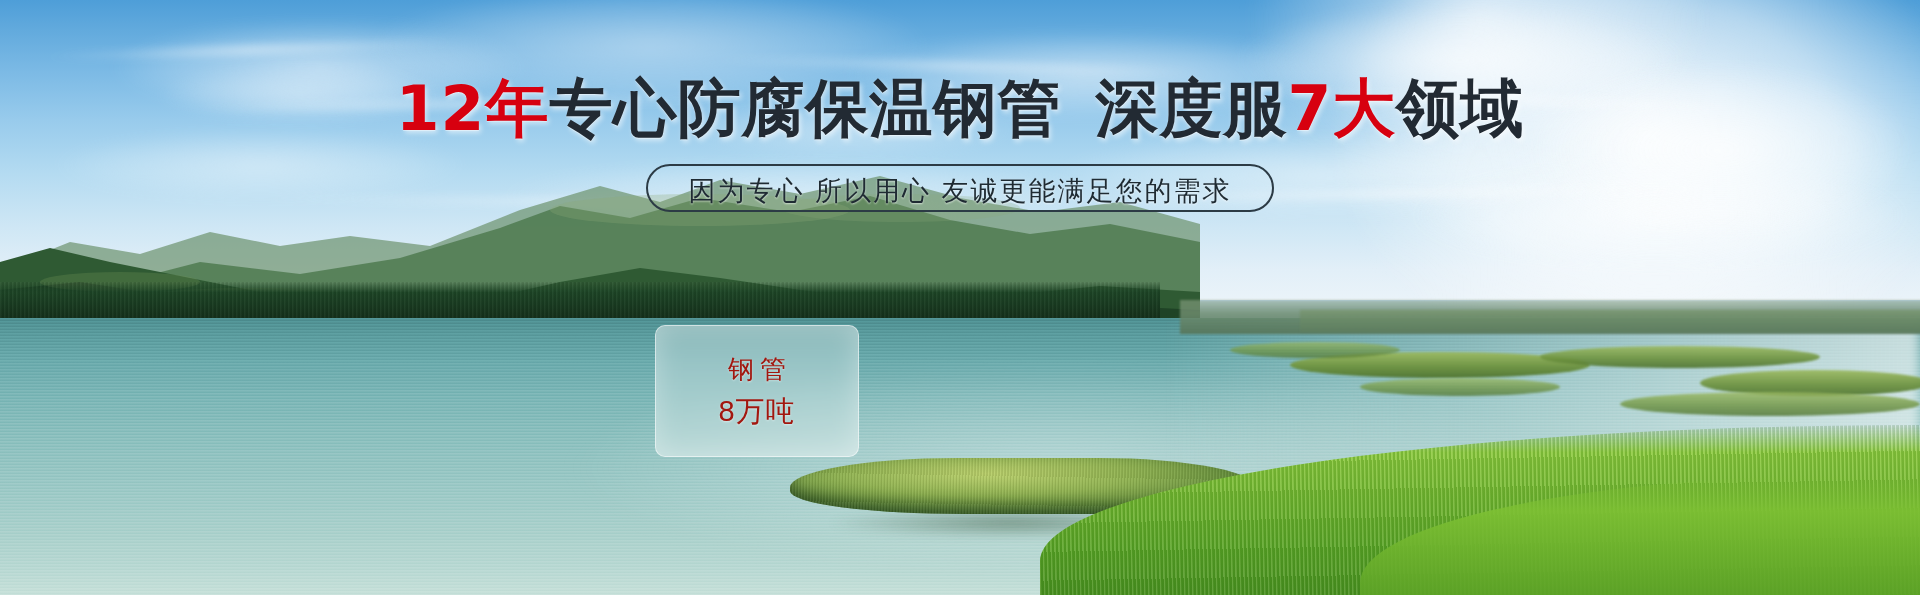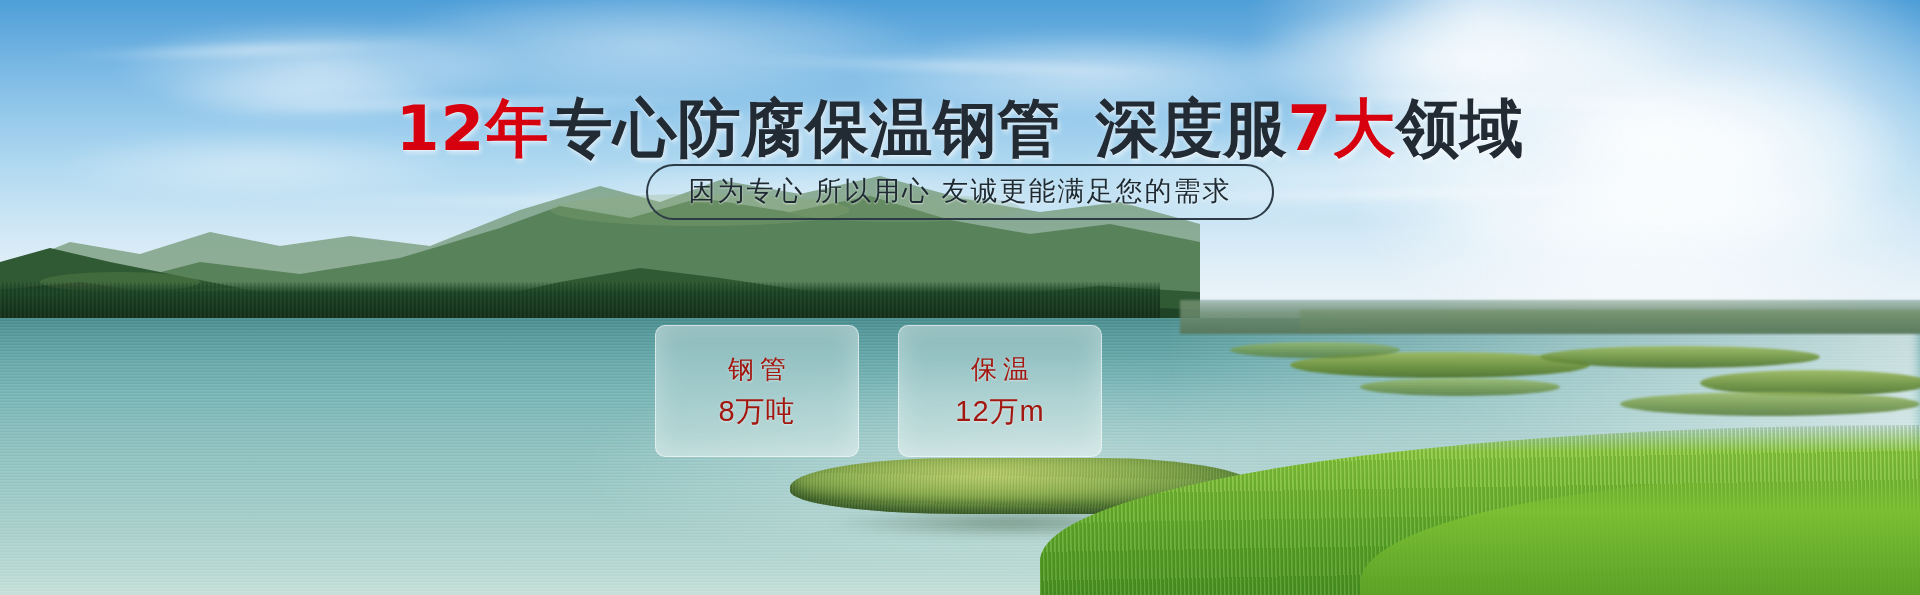--- a/index.html
+++ b/index.html
@@ -207,57 +207,57 @@
   }
   .grass2{
     position:absolute; right:0; bottom:0; width:560px; height:120px;
     background:linear-gradient(to bottom, rgba(150,205,70,0), #7dc033 30%, #5ea427 100%);
     border-top-left-radius:90% 90%;
     opacity:.9;
   }
 
   
   .headline{
-    position:absolute; left:0; top:92px; width:1920px;
+    position:absolute; left:0; top:72px; width:1920px;
     text-align:center;
     font-size:63px;
     line-height:74px;
     font-weight:bold;
     letter-spacing:1px;
     color:#222a33;
     white-space:nowrap;
     text-shadow:2px 3px 5px rgba(255,255,255,.55), 0 1px 0 rgba(255,255,255,.4);
     font-family:"DejaVu Sans","Liberation Sans",sans-serif;
   }
   .headline .accent{ color:#d7000f; }
   .headline .gap{ display:inline-block; width:34px; }
 
   .subtitle-wrap{
     position:absolute; left:0; top:164px; width:1920px;
     display:flex; justify-content:center;
   }
   .subtitle{
     display:inline-block;
-    padding:9px 40px 11px 40px;
+    padding:9px 40px 3px 40px;
     border:2px solid #2c3b45;
     border-radius:30px;
     font-size:27px;
     line-height:32px;
     color:#1f2b33;
     letter-spacing:2px;
     white-space:nowrap;
     text-shadow:0 1px 2px rgba(255,255,255,.6);
     font-family:"DejaVu Sans","Liberation Sans",sans-serif;
   }
 
   
   .cards{
     position:absolute; left:655px; top:325px;
     display:flex;
-    gap:39px;
+    gap:26px;
   }
   .card{
     width:204px;
     height:132px;
     border-radius:10px;
     background:rgba(255,255,255,.30);
     border:1px solid rgba(255,255,255,.62);
     box-shadow:inset 0 0 28px rgba(255,255,255,.34);
     display:flex;
     flex-direction:column;
@@ -380,20 +380,16 @@
   </div>
 
   <div class="cards">
 
     <div class="card">
       <div class="card-title">钢管</div>
       <div class="card-value"><span>8万吨</span></div>
     </div>
 
 
-    <div class="card">
-      <div class="card-title">保温</div>
-      <div class="card-value"><span>12万m</span></div>
-    </div>
 
   </div>
 
 </div>
 
 </body></html>

